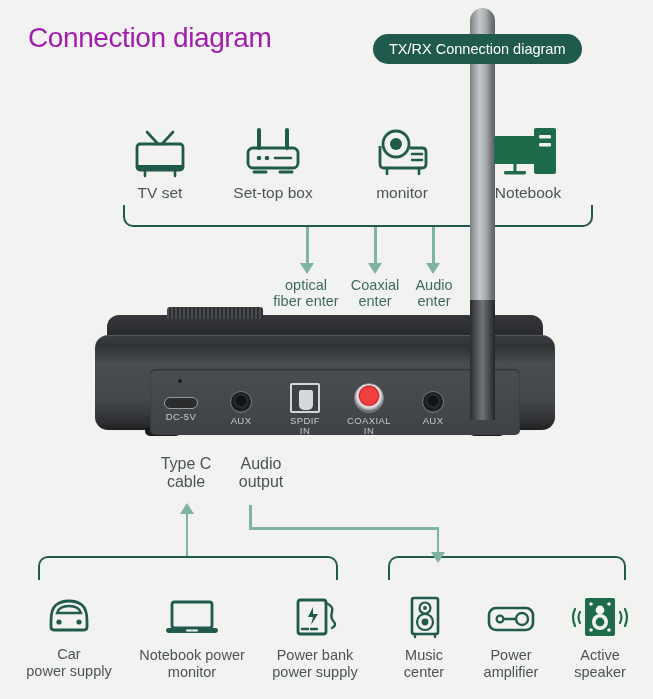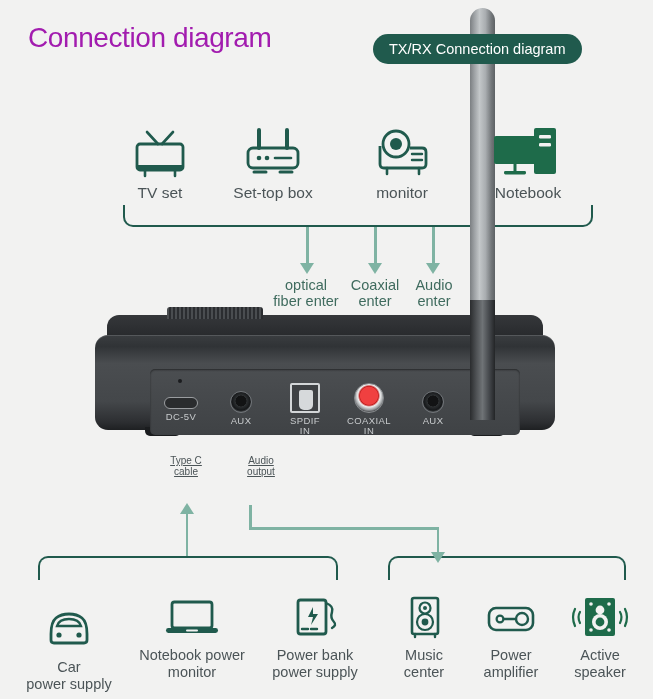--- a/index.html
+++ b/index.html
@@ -147,21 +147,21 @@
   .coax {
     width: 30px; height: 30px; border-radius: 50%;
     background: radial-gradient(circle at 50% 42%, #f04040 0 40%, #c32020 44%, #eeefef 52%, #9a9da0 66%, #1c1e20 80%);
     border: 1px solid #8a8d90;
   }
   .leddot { width: 4px; height: 4px; border-radius: 50%; background: #1a1c1e; }
 
   
   .out-lb {
     position: absolute; text-align: center; z-index: 4;
-    font-size: 10px; color: #4b5457; line-height: 1.12; text-decoration: underline;
+    font-size: 16px; color: #4b5457; line-height: 1.12;
   }
 
   
   .bdev { position: absolute; text-align: center; z-index: 4; }
   .bdev .ic { height: 58px; display:flex; align-items:flex-end; justify-content:center; }
   .bdev .lb {
     margin-top: 5px; font-size: 14.5px; color: #4b5457; line-height: 1.15;
   }
 </style>
 </head>
@@ -317,21 +317,21 @@
   <div class="ln" style="left:185.5px; top:514px; width:2.5px; height:42px;"></div>
 
   <div class="ln" style="left:249px; top:505px; width:2.5px; height:24px;"></div>
   <div class="ln" style="left:249px; top:527px; width:190px; height:2.5px;"></div>
   <div class="ln" style="left:436.5px; top:527px; width:2.5px; height:29px;"></div>
   <div class="arrow-d" style="left:431px; top:552px;"></div>
 
   <div class="bracket-up" style="left:38px; top:556px; width:300px; height:24px;"></div>
   <div class="bracket-up" style="left:388px; top:556px; width:238px; height:24px;"></div>
 
-  <div class="bdev" style="left:8px; top:596px; width:122px;">
+  <div class="bdev" style="left:8px; top:583px; width:122px;">
     <div class="ic">
       <svg width="56" height="50" viewBox="0 0 56 50">
         <path d="M10 30 Q10 18 15 14 Q20 10 28 10 Q36 10 41 14 Q46 18 46 30 L46 36 Q46 39 43 39 L13 39 Q10 39 10 36 Z" stroke="#205a4d" stroke-width="2.8" fill="none" stroke-linejoin="round"></path>
         <path d="M16 22 Q18 15 28 15 Q38 15 40 22 Z" stroke="#205a4d" stroke-width="2.4" fill="none"></path>
         <circle cx="18" cy="31" r="2.6" fill="#205a4d"></circle>
         <circle cx="38" cy="31" r="2.6" fill="#205a4d"></circle>
       </svg>
     </div>
     <div class="lb">
       <div>Car</div>

